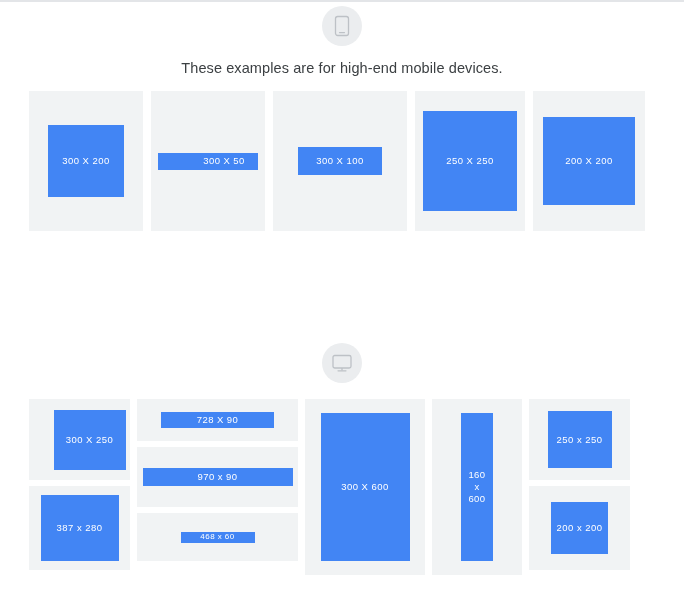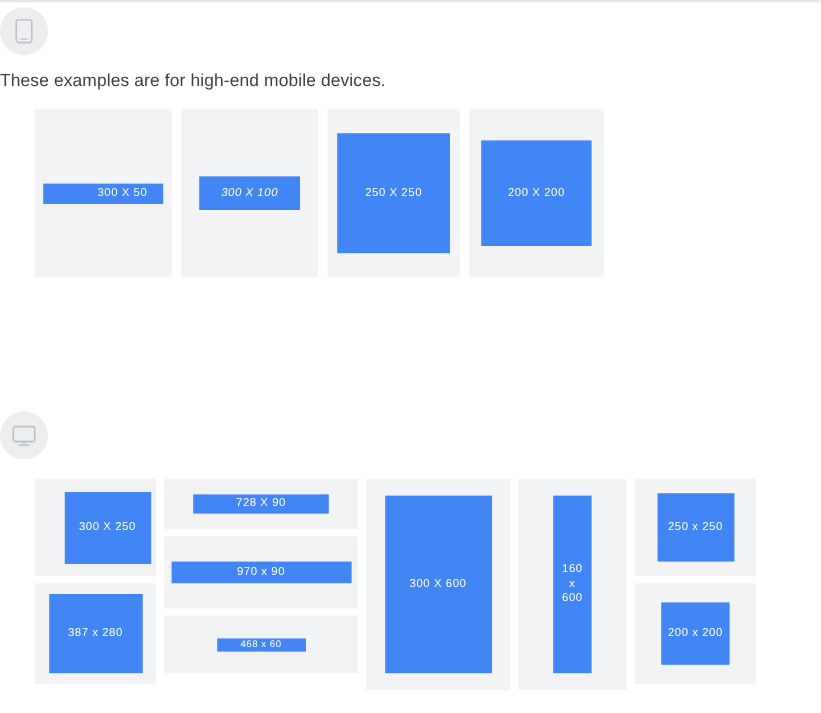--- a/index.html
+++ b/index.html
@@ -18,21 +18,21 @@
     height: 594px;
     background: #ffffff;
     border-top: 2px solid #e3e5e8;
     overflow: hidden;
   }
 
   
   .section-head {
     display: flex;
     flex-direction: column;
-    align-items: flex-start;
+    align-items: center;
   }
 
   .icon-circle {
     width: 40px;
     height: 40px;
     border-radius: 50%;
     background: #ebedef;
     display: flex;
     align-items: center;
     justify-content: center;
@@ -105,26 +105,29 @@
         <svg width="18" height="22" viewBox="0 0 18 22" aria-hidden="true">
           <rect x="2.5" y="1.5" width="13" height="19" rx="2.2" ry="2.2" fill="none" stroke="#bdc1c6" stroke-width="1.3"></rect>
           <line x1="6.5" y1="17.6" x2="11.5" y2="17.6" stroke="#bdc1c6" stroke-width="1.2" stroke-linecap="round"></line>
         </svg>
       </div>
       <div class="section-caption">These examples are for high-end mobile devices.</div>
     </div>
 
     <div class="mobile-row">
 
+      <div class="card" style="width:114px;">
+        <div class="adblock" style="width:76px;height:72px;">300 X 200</div>
+      </div>
 
       <div class="card" style="width:114px;">
         <div class="adblock" style="width:100px;height:17px;padding-left:32px;">300 X 50</div>
       </div>
 
-      <div class="card" style="width:114px;font-style:italic;">
+      <div class="card" style="width:134px;">
         <div class="adblock" style="width:84px;height:28px;">300 X 100</div>
       </div>
 
       <div class="card" style="width:110px;">
         <div class="adblock" style="width:94px;height:100px;">250 X 250</div>
       </div>
 
       <div class="card" style="width:112px;">
         <div class="adblock" style="width:92px;height:88px;">200 X 200</div>
       </div>

